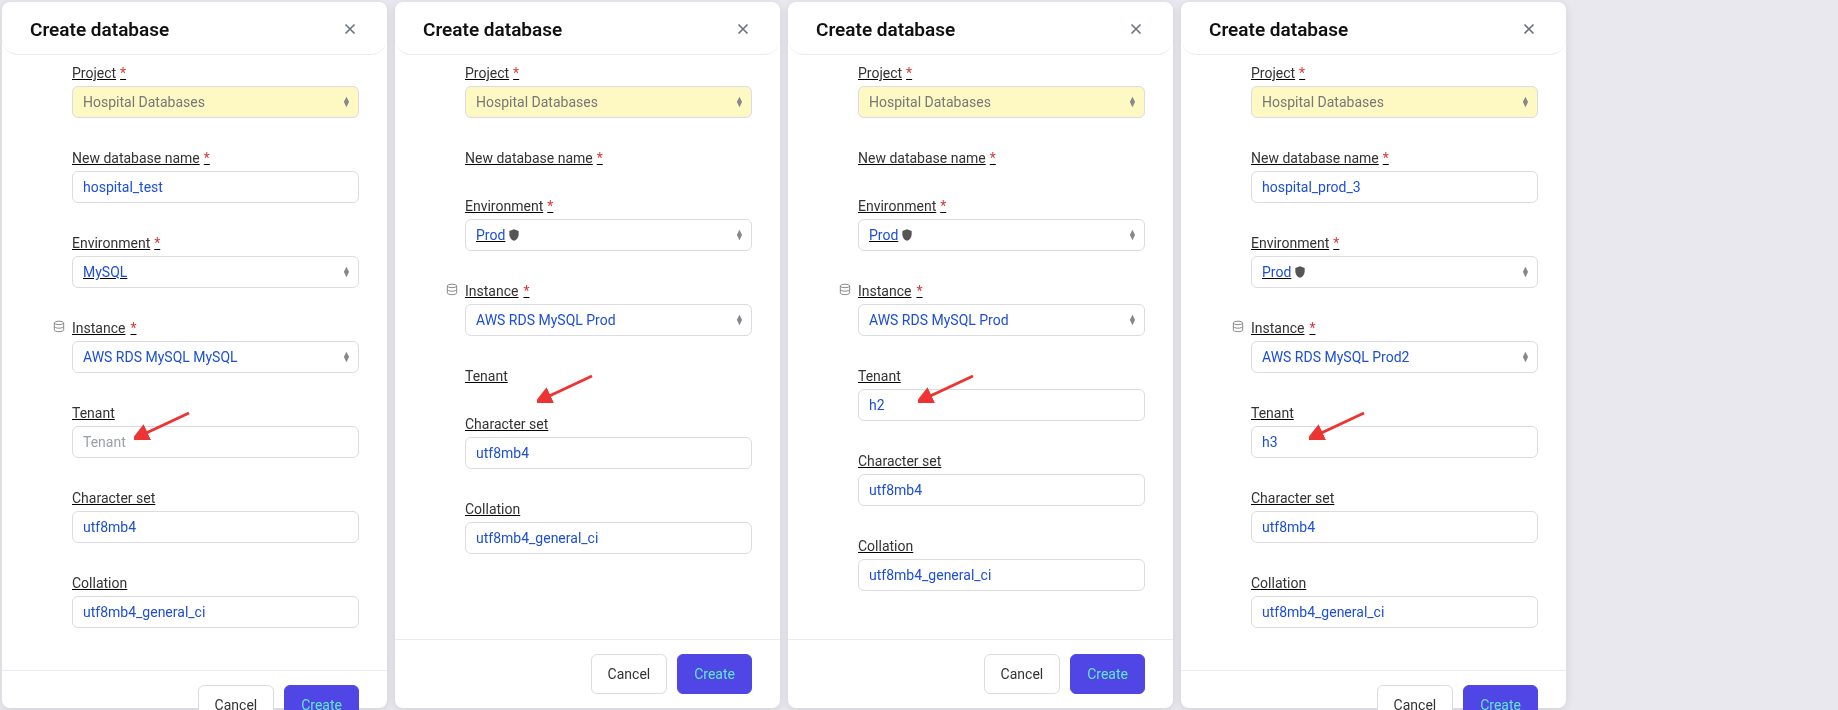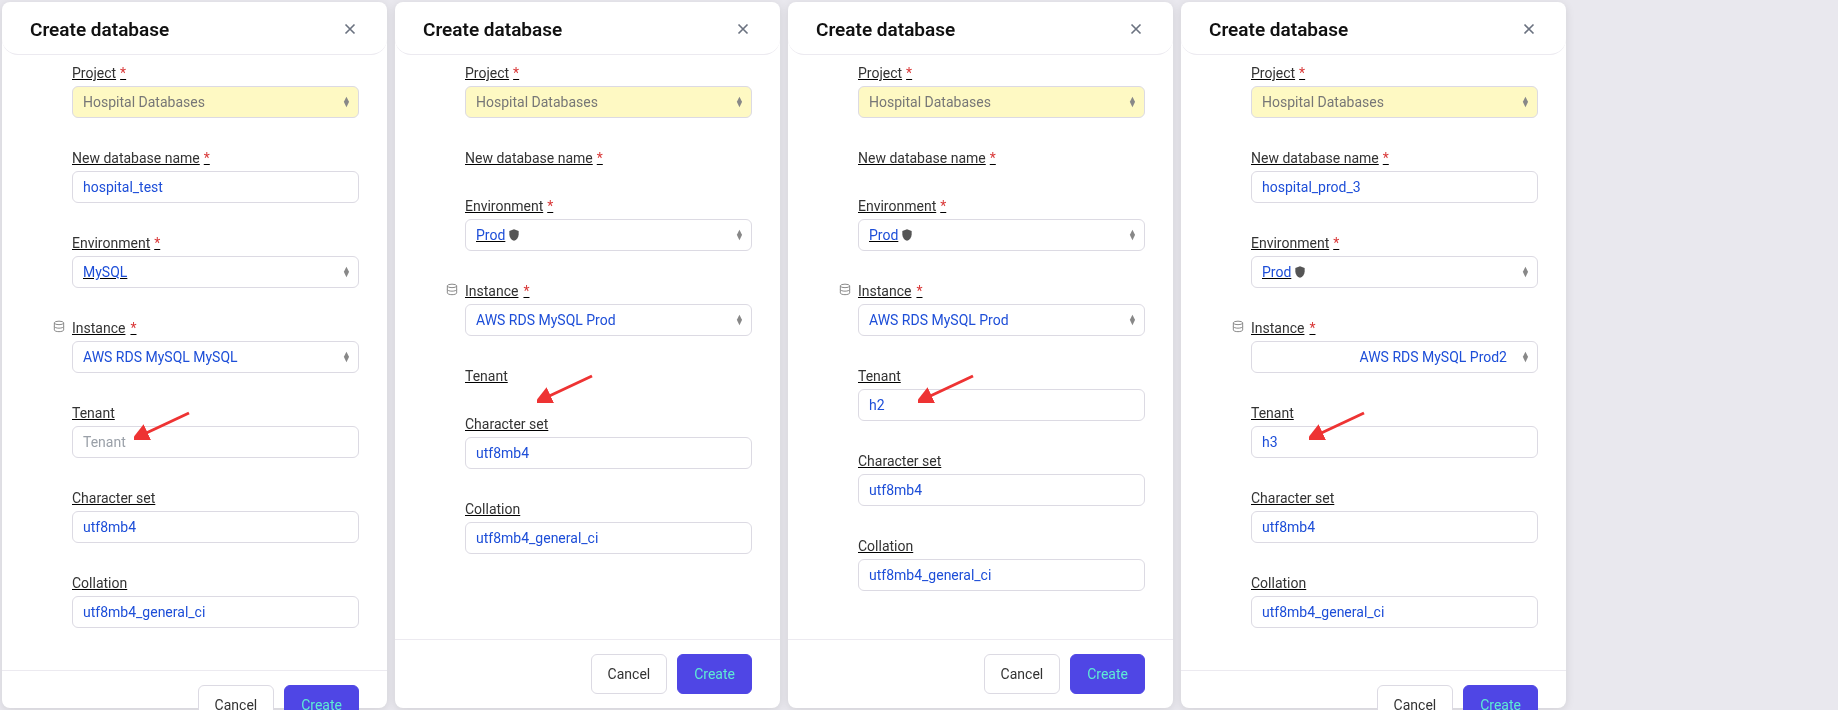--- a/index.html
+++ b/index.html
@@ -475,21 +475,21 @@
           <svg class="instance-icon" viewBox="0 0 24 24" fill="none" stroke="currentColor" stroke-width="1.7">
               <ellipse cx="12" cy="5" rx="8" ry="3"></ellipse>
               <path d="M4 5v6c0 1.7 3.6 3 8 3s8-1.3 8-3V5"></path>
               <path d="M4 11v6c0 1.7 3.6 3 8 3s8-1.3 8-3v-6"></path>
             </svg>
         </span>
         <span>Instance</span>
           <span class="req">*</span>
       </div>
       <div class="select-wrap">
-        <button class="select" style="text-align:right"><span>AWS RDS MySQL Prod2</span></button>
+        <button class="select" style="text-align:left"><span>AWS RDS MySQL Prod2</span></button>
         <span class="chevrons">▲<br>▼</span>
       </div>
     </div>
     <div class="field" style="position:relative">
       <div class="field-label">
           <span>Tenant</span>
         </div>
       <input class="text-input" value="h3" style="">
       <div class="arrow" style="left:58px; top:5px;">
         <svg viewBox="0 0 60 30">

